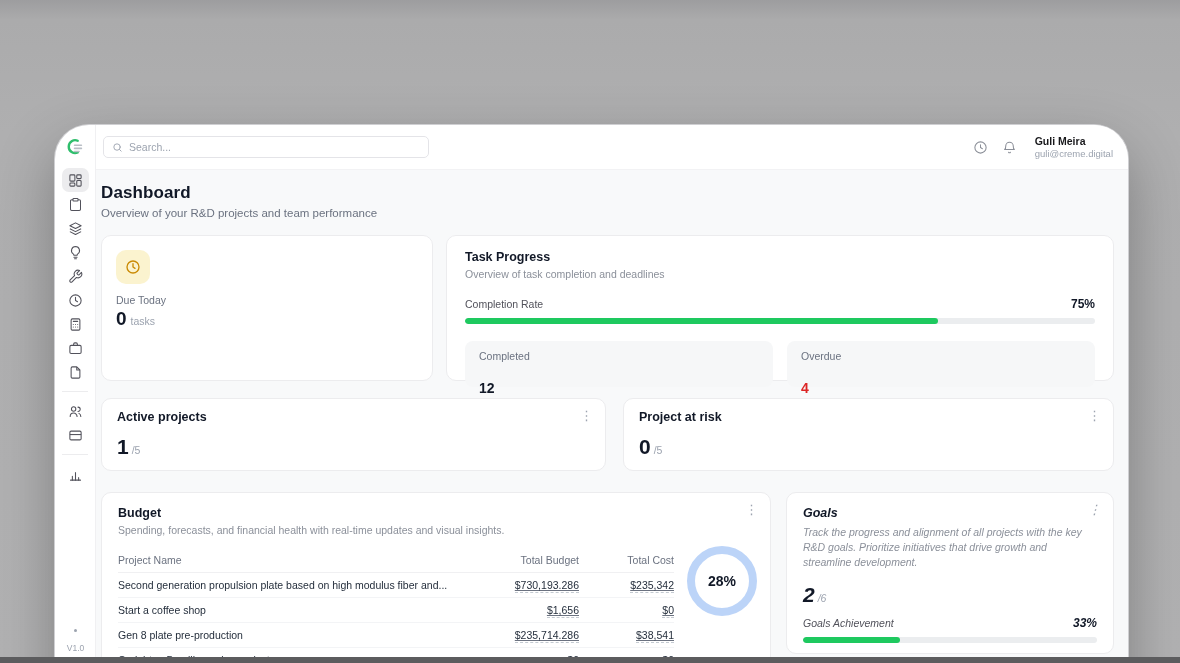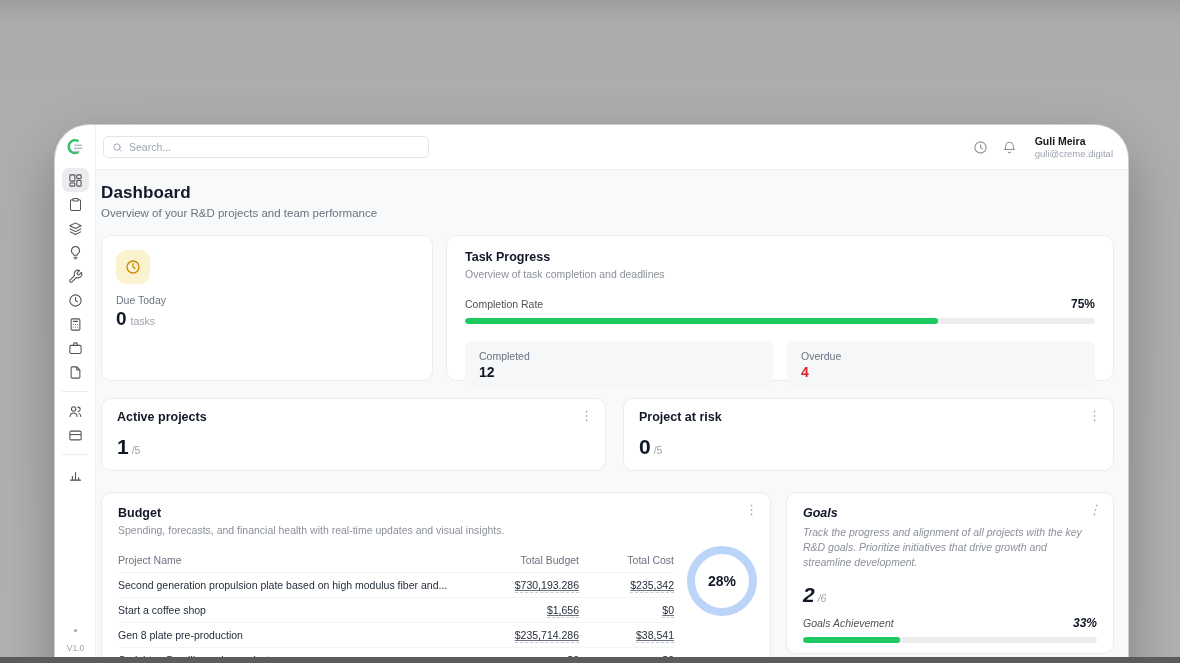--- a/index.html
+++ b/index.html
@@ -69,21 +69,21 @@
   .card-title { font-size:12.5px; font-weight:bold; color:#111827; }
   .card-sub { font-size:10.5px; color:#8b909a; margin-top:4px; }
   .tp-rate-row { display:flex; justify-content:space-between; align-items:center; margin-top:17px; }
   .tp-rate-label { font-size:10.5px; color:#52525b; }
   .pct { font-size:12px; font-weight:bold; color:#111827; }
   .bar { height:6px; border-radius:4px; background:#ebedef; margin-top:7px; overflow:hidden; }
   .bar-fill { height:100%; border-radius:4px; background:#1ec95f; }
   .tp-subcards { display:grid; grid-template-columns:1fr 1fr; gap:14px; margin-top:17px; }
   .tp-subcard { background:#f6f7f8; border-radius:8px; padding:9px 14px; height:46px; }
   .sub-label { font-size:10.5px; color:#6b7280; }
-  .sub-value { font-size:14px; font-weight:bold; color:#111827; margin-top:2px; }
+  .sub-value { font-size:14px; font-weight:bold; color:#111827; margin-top:18px; }
   .sub-value.red { color:#dc2626; }
 
   
   .stat-card { padding:11px 15px; }
   .kebab { position:absolute; top:10px; right:12px; color:#9ca3af; font-size:13px; line-height:1; cursor:pointer; }
   .stat-value-row { display:flex; align-items:baseline; gap:3px; margin-top:11px; }
   .stat-num { font-size:21px; font-weight:bold; color:#111827; }
   .stat-denom { font-size:10.5px; color:#9ca3af; }
 
   

